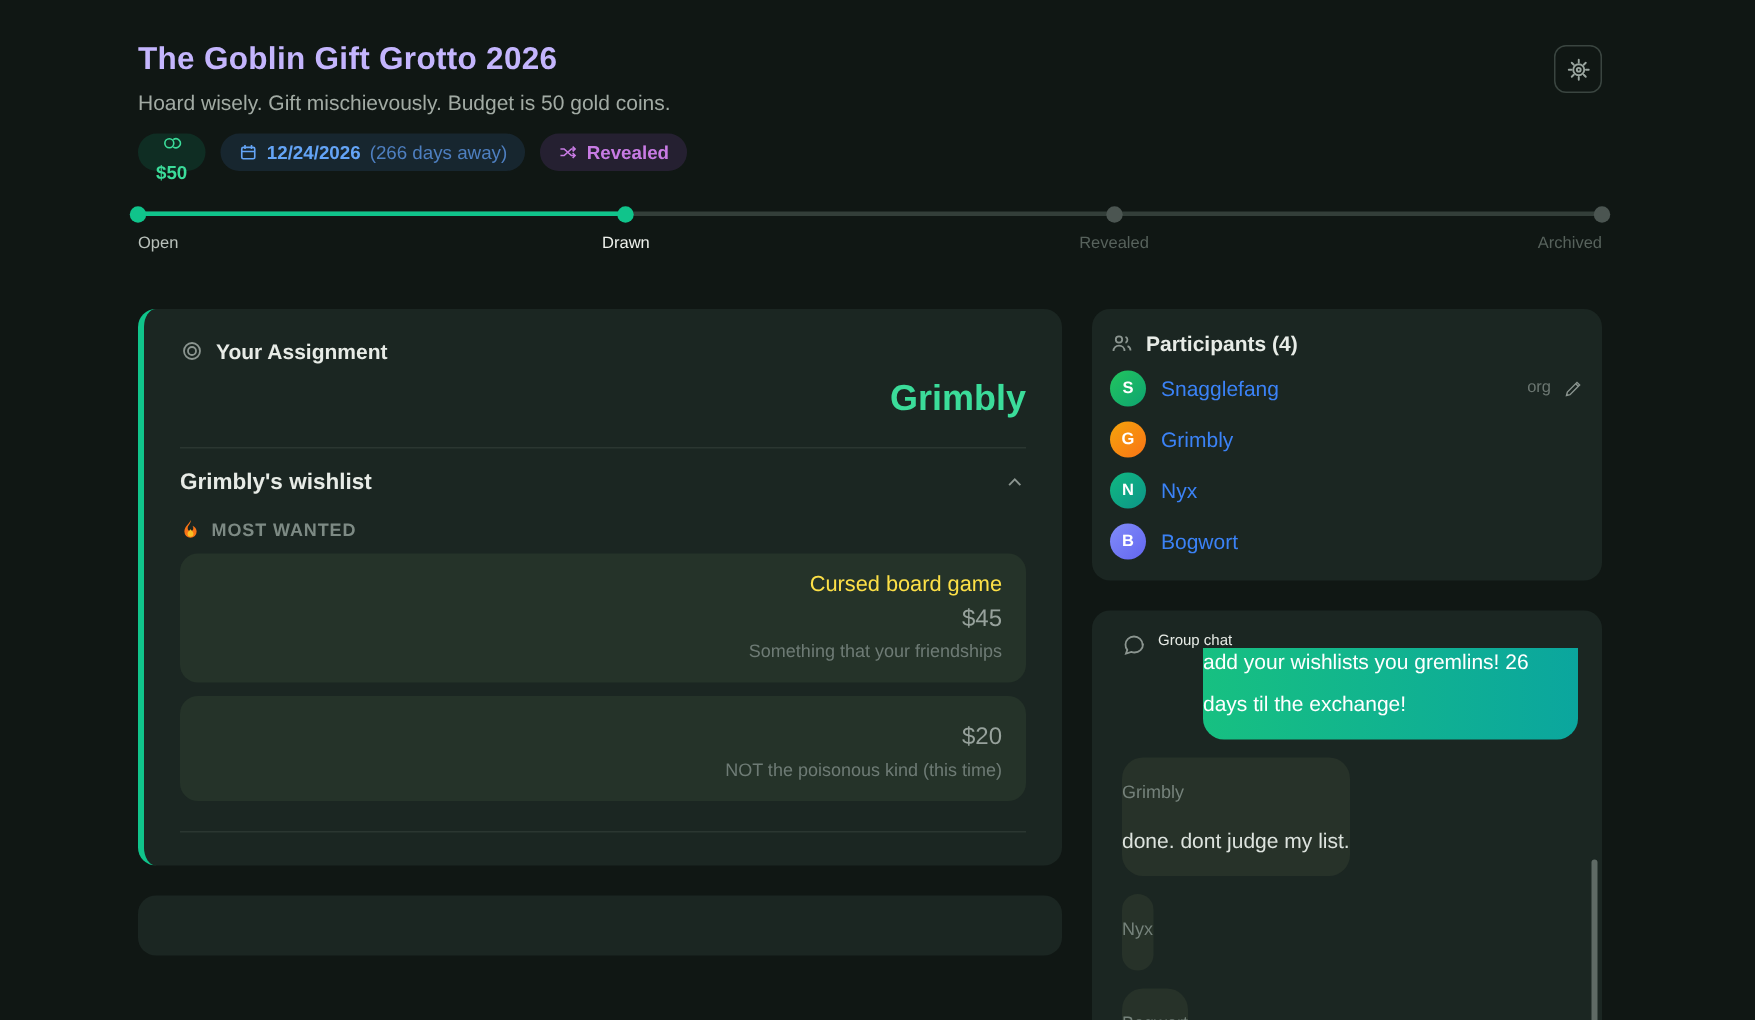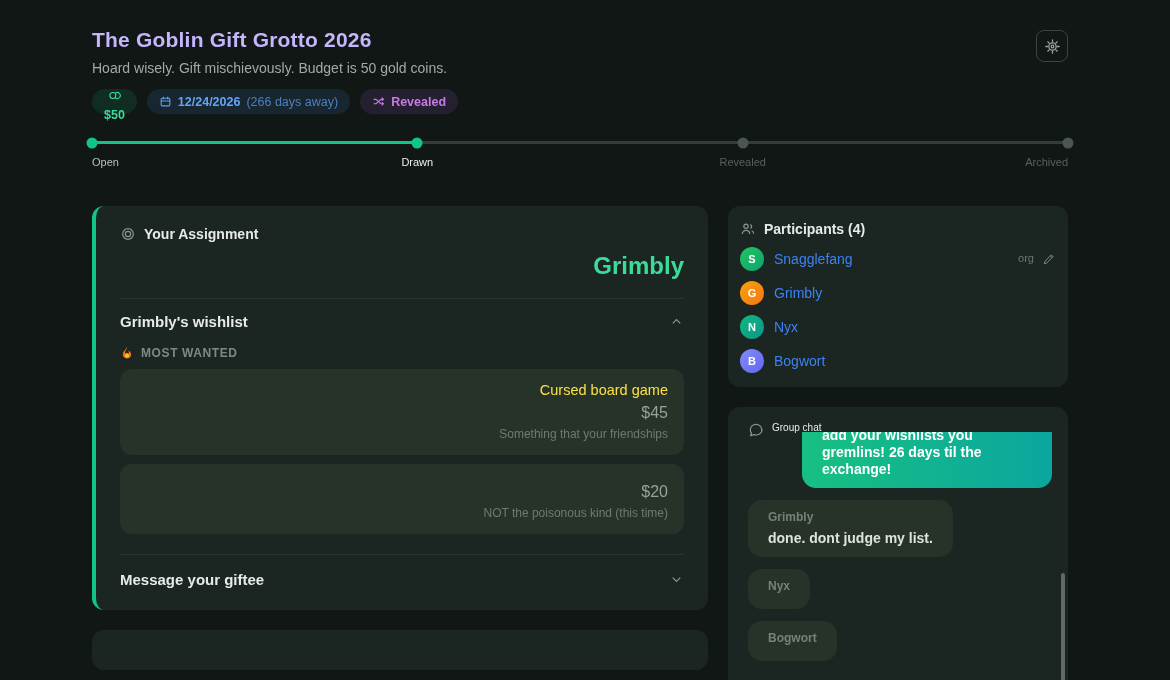--- a/index.html
+++ b/index.html
@@ -96,21 +96,21 @@
   .p-tag{font-size:11px;color:#6b7671;}
   .edit-btn{color:#8b9590;display:flex;cursor:pointer;background:none;border:none;padding:0;}
 
   
   .chat-card{margin-top:20px;padding:15px 16px 16px 20px;position:relative;height:500px;overflow:hidden;}
   .chat-head{display:flex;align-items:flex-start;gap:8px;font-size:10px;font-weight:400;color:#e7ebe6;position:relative;z-index:2;}
   .chat-head svg{color:#8b9590;}
   .chat-messages{overflow:hidden;margin-top:-6px;display:flex;flex-direction:column;gap:12px;position:relative;z-index:1;}
   .msg-row{display:flex;}
   .msg-row.own{justify-content:flex-end;}
-  .bubble{border-radius:14px;padding:9px 20px 10px;max-width:250px;font-size:14px;line-height:17px;font-weight:bold;}
+  .bubble{border-radius:14px;padding:9px 0 10px;max-width:250px;font-size:14px;line-height:28px;}
   .bubble-own{background:linear-gradient(90deg,var(--bubble-a),var(--bubble-b));color:#fff;margin-top:-14px;}
   .bubble-other{background:var(--bubble-other);color:#dde3de;max-width:240px;}
   .msg-author{font-size:12px;color:#75827b;margin-bottom:4px;}
   .chat-scrollbar{position:absolute;right:3px;top:166px;width:4px;height:330px;background:#5f6a65;border-radius:2px;z-index:3;}
 </style>
 </head>
 <body>
 
 <div class="container">
 
@@ -217,28 +217,20 @@
           <div class="wish-note">Something that your friendships</div>
         </div>
 
         <div class="wish-item">
           <div class="wish-price">$20</div>
           <div class="wish-note">NOT the poisonous kind (this time)</div>
         </div>
 
         <div class="divider2"></div>
 
-        <div class="collapse-row message-row">
-          <span class="collapse-title">Message your giftee</span>
-          <span class="chev">
-            <svg width="15" height="15" viewBox="0 0 24 24" fill="none" stroke="currentColor" stroke-width="2">
-                <polyline points="6 9 12 15 18 9"></polyline>
-              </svg>
-          </span>
-        </div>
       </div>
 
       <div class="card wishlist-card">
         
       </div>
     </div>
 
     <div>
       <div class="card participants-card">
         <div class="card-head">

